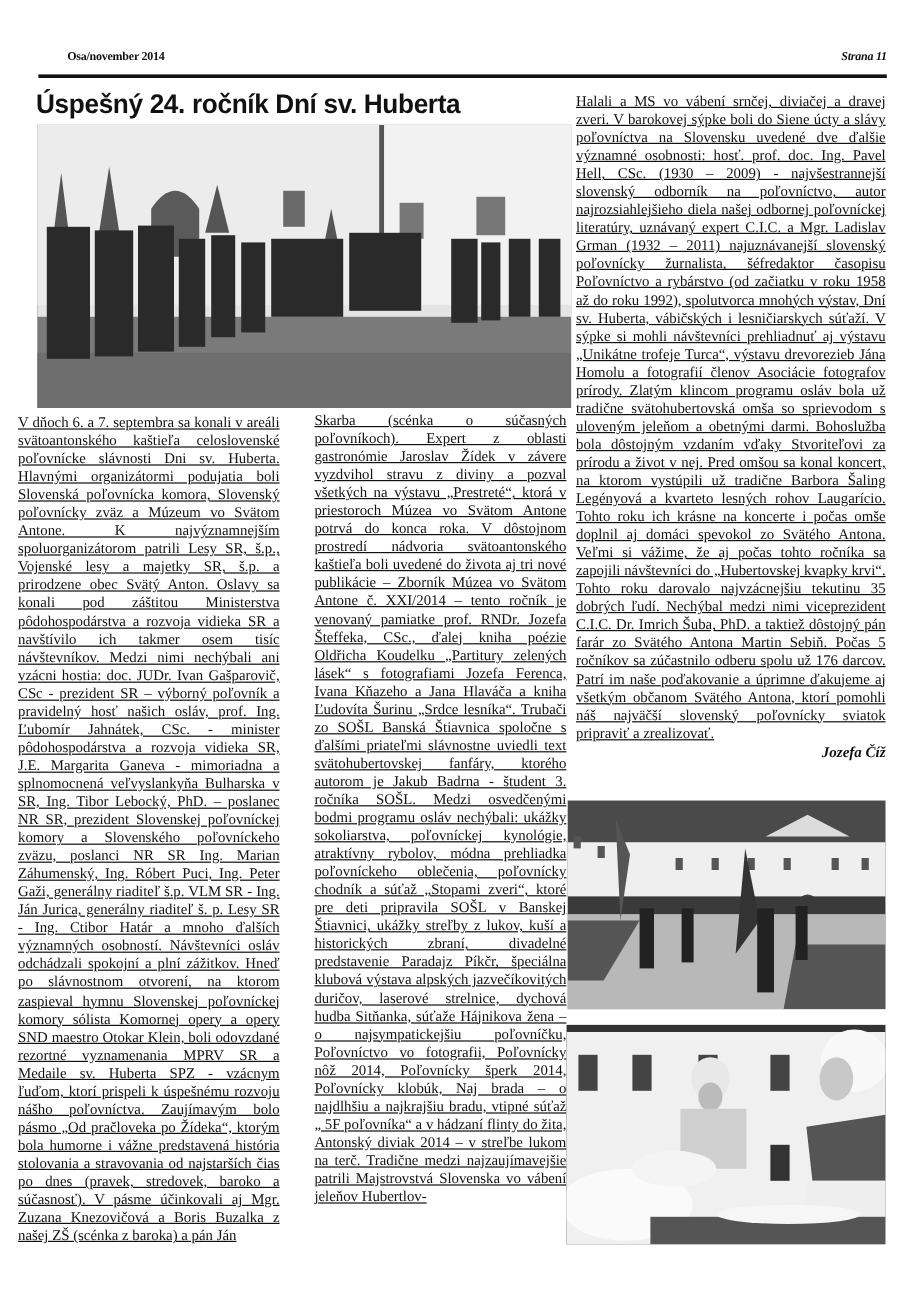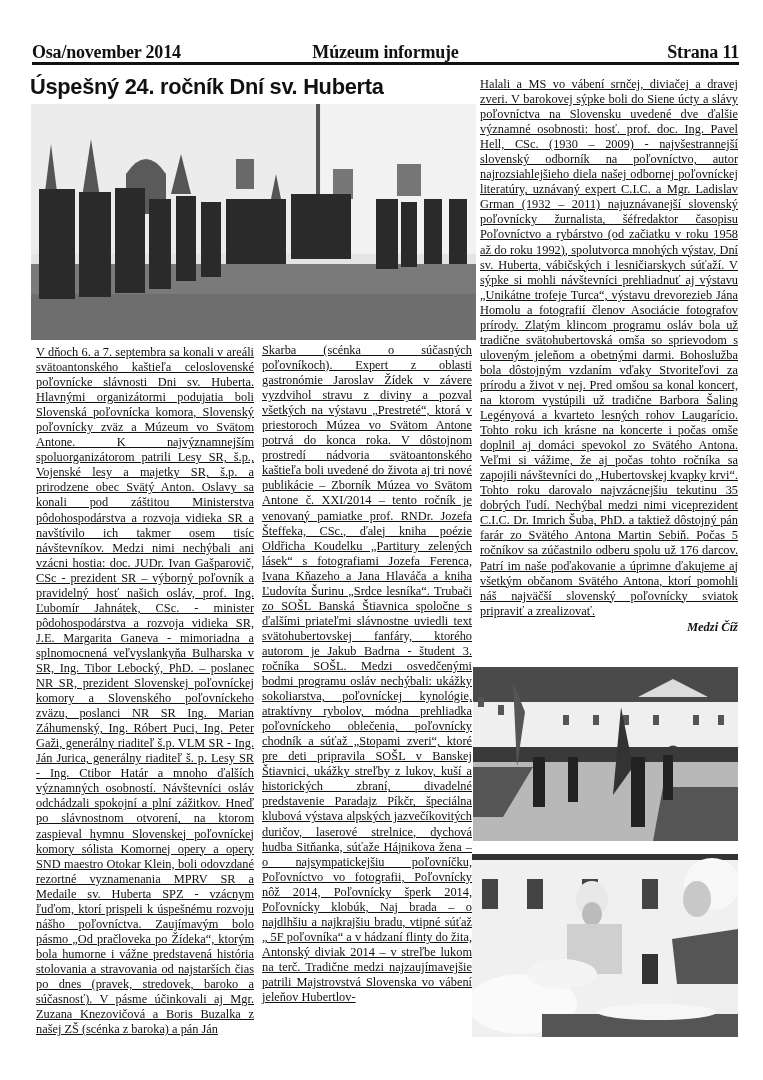--- a/index.html
+++ b/index.html
@@ -1,41 +1,40 @@
 <!DOCTYPE html>
 <html><head>
 <meta charset="utf-8">
 <style>
   html, body { margin: 0; padding: 0; background: #ffffff; }
   body { width: 763px; height: 1080px; position: relative; overflow: hidden; color: #111; font-family: "Liberation Serif", serif; }
   .header { position: absolute; left: 32px; top: 42px; width: 707px; height: 22px; }
-  .header span { position: absolute; top: 0; font-size: 18px; font-weight: bold; font-family: "Liberation Serif", serif; letter-spacing: -0.2px; }
+  .header span { position: absolute; top: 0; font-size: 10px; font-weight: bold; font-family: "Liberation Serif", serif; letter-spacing: -0.2px; margin-left: 24px; }
   .h-left { left: 0; }
   .h-center { left: 0; right: 0; text-align: center; }
-  .h-right { right: 0; }
+  .h-right { right: 0; font-style: italic; }
   .rule { position: absolute; left: 32px; top: 62px; width: 707px; height: 3px; background: #111; }
   .title { position: absolute; left: 30px; top: 74px; width: 446px; font-family: "Liberation Sans", sans-serif; font-weight: bold; font-size: 22.5px; letter-spacing: -0.3px; white-space: nowrap; transform: scaleX(0.97); transform-origin: left top; }
   .col { position: absolute; font-size: 12.35px; line-height: 15.05px; text-align: justify; font-family: "Liberation Serif", serif; }
   .col p { margin: 0; text-decoration: underline; }
-  .col1 { left: 36px; top: 345px; width: 218px; }
+  .col1 { left: 15px; top: 345px; width: 218px; }
   .col2 { left: 262px; top: 343px; width: 210px; }
   .col3 { left: 480px; top: 77px; width: 258px; }
   .sig { text-align: right; font-style: italic; font-weight: bold; font-family: "Liberation Serif", serif; font-size: 12.5px; margin-top: 1px; }
   .photo { position: absolute; overflow: hidden; background: #888; }
   .photo1 { left: 31px; top: 104px; width: 445px; height: 236px; }
   .photo2 { left: 473px; top: 667px; width: 265px; height: 174px; }
   .photo3 { left: 472px; top: 854px; width: 266px; height: 183px; }
   .photo svg { display: block; width: 100%; height: 100%; }
 </style>
 </head>
 <body>
 
 <div class="header">
   <span class="h-left">Osa/november 2014</span>
-  <span class="h-center">Múzeum informuje</span>
   <span class="h-right">Strana 11</span>
 </div>
 <div class="rule"></div>
 
 <div class="title">Úspešný  24. ročník Dní sv. Huberta</div>
 
 <div class="photo photo1">
   <svg viewBox="0 0 445 236" preserveAspectRatio="none">
     <rect width="445" height="236" fill="#e4e4e4"></rect>
     <rect x="0" y="0" width="290" height="150" fill="#ececec"></rect>
@@ -73,21 +72,21 @@
 <div class="col col1">
   <p>V dňoch 6. a 7. septembra sa konali v areáli svätoantonského kaštieľa celoslovenské poľovnícke slávnosti Dni sv. Huberta. Hlavnými organizátormi podujatia boli Slovenská poľovnícka komora, Slovenský poľovnícky zväz a Múzeum vo Svätom Antone. K najvýznamnejším spoluorganizátorom patrili Lesy SR, š.p., Vojenské lesy a majetky SR, š.p. a prirodzene obec Svätý Anton. Oslavy sa konali pod záštitou Ministerstva pôdohospodárstva a rozvoja vidieka SR a navštívilo ich takmer osem tisíc návštevníkov. Medzi nimi nechýbali ani vzácni hostia: doc. JUDr. Ivan Gašparovič, CSc - prezident SR – výborný poľovník a pravidelný hosť našich osláv, prof. Ing. Ľubomír Jahnátek, CSc. - minister pôdohospodárstva a rozvoja vidieka SR, J.E. Margarita Ganeva - mimoriadna a splnomocnená veľvyslankyňa Bulharska v SR, Ing. Tibor Lebocký, PhD. – poslanec NR SR, prezident Slovenskej poľovníckej komory a Slovenského poľovníckeho zväzu, poslanci NR SR Ing. Marian Záhumenský, Ing. Róbert Puci, Ing. Peter Gaži, generálny riaditeľ š.p. VLM SR - Ing. Ján Jurica, generálny riaditeľ š. p. Lesy SR - Ing. Ctibor Határ a mnoho ďalších významných osobností. Návštevníci osláv odchádzali spokojní a plní zážitkov. Hneď po slávnostnom otvorení, na ktorom zaspieval hymnu Slovenskej poľovníckej komory sólista Komornej opery a opery SND maestro Otokar Klein, boli odovzdané rezortné vyznamenania MPRV SR a Medaile sv. Huberta SPZ - vzácnym ľuďom, ktorí prispeli k úspešnému rozvoju nášho poľovníctva. Zaujímavým bolo pásmo „Od pračloveka po Žídeka“, ktorým bola humorne i vážne predstavená história stolovania a stravovania od najstarších čias po dnes (pravek, stredovek, baroko a súčasnosť). V pásme účinkovali aj Mgr. Zuzana Knezovičová a Boris Buzalka z našej ZŠ (scénka z baroka) a pán Ján</p>
 </div>
 
 <div class="col col2">
   <p>Skarba (scénka o súčasných poľovníkoch). Expert z oblasti gastronómie Jaroslav Žídek v závere vyzdvihol stravu z diviny a pozval všetkých na výstavu „Prestreté“, ktorá v priestoroch Múzea vo Svätom Antone potrvá do konca roka. V dôstojnom prostredí nádvoria svätoantonského kaštieľa boli uvedené do života aj tri nové publikácie – Zborník Múzea vo Svätom Antone č. XXI/2014 – tento ročník je venovaný pamiatke prof. RNDr. Jozefa Šteffeka, CSc., ďalej kniha poézie Oldřicha Koudelku „Partitury zelených lásek“ s fotografiami Jozefa Ferenca, Ivana Kňazeho a Jana Hlaváča a kniha Ľudovíta Šurinu „Srdce lesníka“. Trubači zo SOŠL Banská Štiavnica spoločne s ďalšími priateľmi slávnostne uviedli text svätohubertovskej fanfáry, ktorého autorom je Jakub Badrna - študent 3. ročníka SOŠL. Medzi osvedčenými bodmi programu osláv nechýbali: ukážky sokoliarstva, poľovníckej kynológie, atraktívny rybolov, módna prehliadka poľovníckeho oblečenia, poľovnícky chodník a súťaž „Stopami zveri“, ktoré pre deti pripravila SOŠL v Banskej Štiavnici, ukážky streľby z lukov, kuší a historických zbraní, divadelné predstavenie Paradajz Píkčr, špeciálna klubová výstava alpských jazvečíkovitých duričov, laserové strelnice, dychová hudba Sitňanka, súťaže Hájnikova žena – o najsympatickejšiu poľovníčku, Poľovníctvo vo fotografii, Poľovnícky nôž 2014, Poľovnícky šperk 2014, Poľovnícky klobúk, Naj brada – o najdlhšiu a najkrajšiu bradu, vtipné súťaž „ 5F poľovníka“ a v hádzaní flinty do žita, Antonský diviak 2014 – v streľbe lukom na terč. Tradične medzi najzaujímavejšie patrili Majstrovstvá Slovenska vo vábení jeleňov Hubertlov-</p>
 </div>
 
 <div class="col col3">
   <p>Halali a MS vo vábení srnčej, diviačej a dravej zveri. V barokovej sýpke boli do Siene úcty a slávy poľovníctva na Slovensku uvedené dve ďalšie významné osobnosti: hosť. prof. doc. Ing. Pavel Hell, CSc. (1930 – 2009) - najvšestrannejší slovenský odborník na poľovníctvo, autor najrozsiahlejšieho diela našej odbornej poľovníckej literatúry, uznávaný expert C.I.C. a Mgr. Ladislav Grman (1932 – 2011) najuznávanejší slovenský poľovnícky žurnalista, šéfredaktor časopisu Poľovníctvo a rybárstvo (od začiatku v roku 1958 až do roku 1992), spolutvorca mnohých výstav, Dní sv. Huberta, vábičských i lesničiarskych súťaží. V sýpke si mohli návštevníci prehliadnuť aj výstavu „Unikátne trofeje Turca“, výstavu drevorezieb Jána Homolu a fotografií členov Asociácie fotografov prírody. Zlatým klincom programu osláv bola už tradične svätohubertovská omša so sprievodom s uloveným jeleňom a obetnými darmi. Bohoslužba bola dôstojným vzdaním vďaky Stvoriteľovi za prírodu a život v nej. Pred omšou sa konal koncert, na ktorom vystúpili už tradične Barbora Šaling Legényová a kvarteto lesných rohov Laugarício. Tohto roku ich krásne na koncerte i počas omše doplnil aj domáci spevokol zo Svätého Antona. Veľmi si vážime, že aj počas tohto ročníka sa zapojili návštevníci do „Hubertovskej kvapky krvi“. Tohto roku darovalo najvzácnejšiu tekutinu 35 dobrých ľudí. Nechýbal medzi nimi viceprezident C.I.C. Dr. Imrich Šuba, PhD. a taktiež dôstojný pán farár zo Svätého Antona Martin Sebiň. Počas 5 ročníkov sa zúčastnilo odberu spolu už 176 darcov. Patrí im naše poďakovanie a úprimne ďakujeme aj všetkým občanom Svätého Antona, ktorí pomohli náš najväčší slovenský poľovnícky sviatok pripraviť a zrealizovať.</p>
-  <div class="sig">Medzi Číž</div>
+  <div class="sig">Jozefa Číž</div>
 </div>
 
 <div class="photo photo2">
   <svg viewBox="0 0 265 174" preserveAspectRatio="none">
     <rect width="265" height="174" fill="#d8d8d8"></rect>
     <polygon points="0,0 265,0 265,35 0,35" fill="#4a4a4a"></polygon>
     <polygon points="165,30 200,12 235,30" fill="#dcdcdc"></polygon>
     <rect x="0" y="35" width="265" height="50" fill="#efefef"></rect>
     <g fill="#555">
       <rect x="5" y="30" width="6" height="10"></rect>

